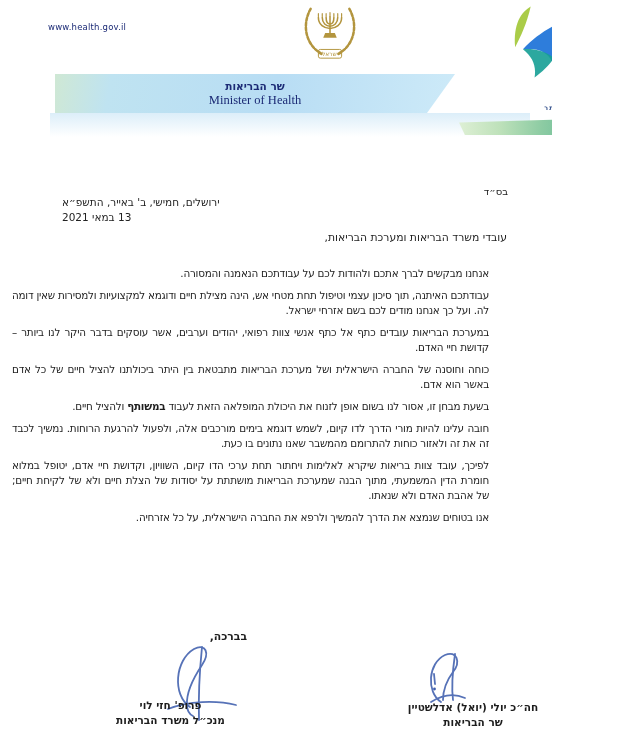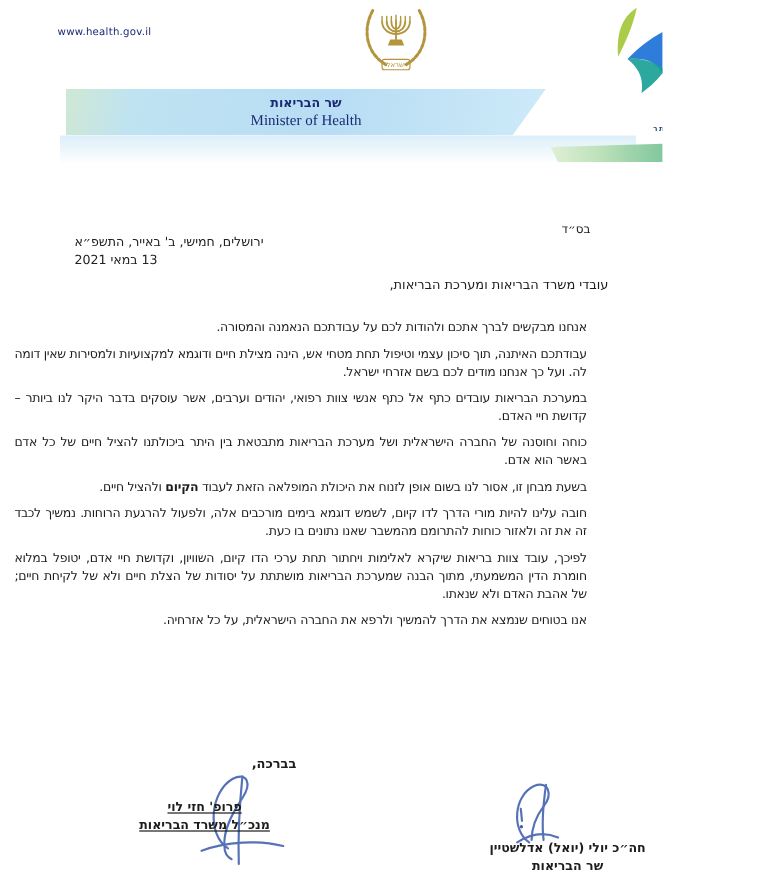--- a/index.html
+++ b/index.html
@@ -24,38 +24,38 @@
           display:flex; flex-direction:column; align-items:center; justify-content:center; }
   .band-he { font-size:10.5px; font-weight:bold; color:#1b2a75; }
   .band-en { font-size:12.5px; font-family:"Liberation Serif", serif; color:#1b2a75; margin-top:1px; }
   .band-wash { position:absolute; top:113px; left:50px; width:480px; height:28px;
                background:linear-gradient(to bottom, rgba(185,221,243,.5), rgba(255,255,255,0) 85%); }
   .green-strip { position:absolute; top:119px; left:459px; width:118px; height:16px;
                  background:linear-gradient(95deg,#ddefd2 0%,#b9dfb4 35%,#83c79b 70%,#5db68f 100%);
                  clip-path:polygon(0 22%,100% 0,100% 100%,5% 100%); opacity:.92; }
 
   
-  .bsd { position:absolute; top:186px; right:60px; font-size:10px; color:#222; direction:rtl; }
+  .bsd { position:absolute; top:186px; right:44px; font-size:10px; color:#222; direction:rtl; }
   .dateblock { position:absolute; top:195px; left:62px; width:220px; direction:rtl; text-align:left;
                font-size:10.5px; color:#222; line-height:15px; }
   .salutation { position:absolute; top:231px; right:45px; direction:rtl; font-size:10.8px; color:#1d1d1d;margin-left:21px; }
 
   .body-text { position:absolute; top:266px; left:12px; right:63px; direction:rtl;
                font-size:10.4px; letter-spacing:-.25px; color:#1d1d1d; line-height:15px; text-align:justify; }
   .para { margin-bottom:7px; }
   .para b { letter-spacing:-.2px; }
 
   .closing { position:absolute; top:630px; right:305px; direction:rtl; font-size:10.8px; font-weight:bold; color:#1d1d1d; }
 
   .sig-svg { position:absolute; }
   .sig-left-svg  { top:643px; left:156px; width:84px; height:78px; }
   .sig-right-svg { top:648px; left:416px; width:62px; height:58px; }
   .sig-text { position:absolute; direction:rtl; text-align:center; font-size:10.5px; font-weight:bold;
               color:#1d1d1d; line-height:15px; }
-  .sig-text-left  { top:666px; left:88px;  width:165px;text-decoration:underline; }
+  .sig-text-left  { top:698px; left:88px;  width:165px; }
   .sig-text-right { top:700px; left:378px; width:190px; }
 </style>
 </head>
 <body>
 
 <div class="page">
 
   <div class="site-url">www.health.gov.il</div>
 
   <svg class="emblem" viewBox="0 0 66 62">
@@ -99,21 +99,21 @@
     <div>13 במאי 2021</div>
   </div>
 
   <div class="salutation">עובדי משרד הבריאות ומערכת הבריאות,</div>
 
   <div class="body-text">
     <div class="para">אנחנו מבקשים לברך אתכם ולהודות לכם על עבודתכם הנאמנה והמסורה.</div>
     <div class="para">עבודתכם האיתנה, תוך סיכון עצמי וטיפול תחת מטחי אש, הינה מצילת חיים ודוגמא למקצועיות ולמסירות שאין דומה לה. ועל כך אנחנו מודים לכם בשם אזרחי ישראל.</div>
     <div class="para">במערכת הבריאות עובדים כתף אל כתף אנשי צוות רפואי, יהודים וערבים, אשר עוסקים בדבר היקר לנו ביותר – קדושת חיי האדם.</div>
     <div class="para">כוחה וחוסנה של החברה הישראלית ושל מערכת הבריאות מתבטאת בין היתר ביכולתנו להציל חיים של כל אדם באשר הוא אדם.</div>
-    <div class="para"><span>בשעת מבחן זו, אסור לנו בשום אופן לזנוח את היכולת המופלאה הזאת לעבוד </span><b>הקיום</b><span> ולהציל חיים.</span></div>
+    <div class="para"><span>בשעת מבחן זו, אסור לנו בשום אופן לזנוח את היכולת המופלאה הזאת לעבוד </span><b>במשותף</b><span> ולהציל חיים.</span></div>
     <div class="para">חובה עלינו להיות מורי הדרך לדו קיום, לשמש דוגמא בימים מורכבים אלה, ולפעול להרגעת הרוחות. נמשיך לכבד זה את זה ולאזור כוחות להתרומם מהמשבר שאנו נתונים בו כעת.</div>
     <div class="para">לפיכך, עובד צוות בריאות שיקרא לאלימות ויחתור תחת ערכי הדו קיום, השוויון, וקדושת חיי אדם, יטופל במלוא חומרת הדין המשמעתי, מתוך הבנה שמערכת הבריאות מושתתת על יסודות של הצלת חיים ולא של לקיחת חיים; של אהבת האדם ולא שנאתו.</div>
     <div class="para">אנו בטוחים שנמצא את הדרך להמשיך ולרפא את החברה הישראלית, על כל אזרחיה.</div>
   </div>
 
   <div class="closing">בברכה,</div>
 
   <svg class="sig-svg sig-left-svg" viewBox="0 0 84 78">
     <g fill="none" stroke="#3f5fae" stroke-width="1.8" stroke-linecap="round" opacity=".88">
       <path d="M34 64 C16 52 19 17 38 6 C50 0 54 10 46 22 C38 34 30 48 31 62 C31 68 33 71 37 73"></path>

